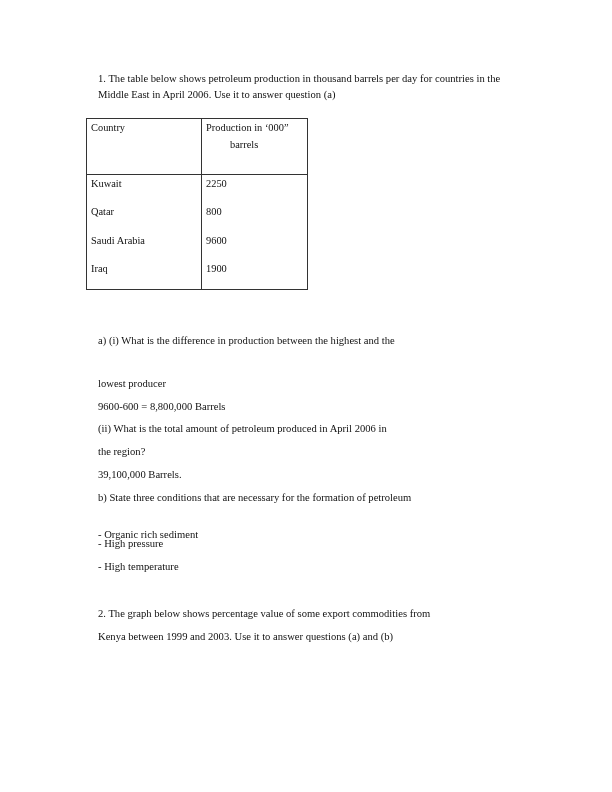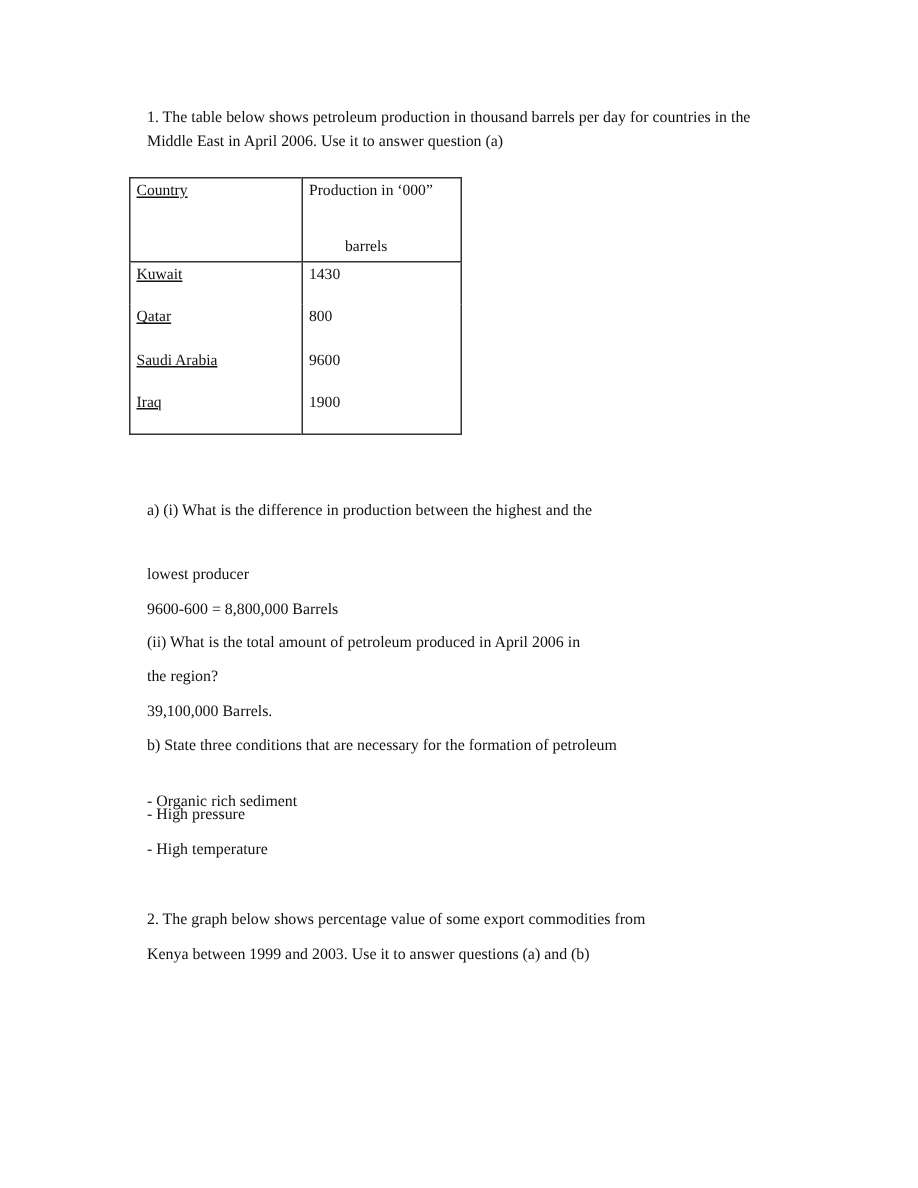--- a/index.html
+++ b/index.html
@@ -2,44 +2,44 @@
 <html><head>
 <meta charset="utf-8">
 <style>
   html, body { margin: 0; padding: 0; background: #ffffff; }
   body { width: 612px; height: 792px; position: relative; overflow: hidden;
          font-family: "Liberation Serif", serif; color: #111; font-size: 10.6px; }
   .line { position: absolute; left: 70px; white-space: nowrap; line-height: 13px; margin-left: 28px; }
   table.prod { position: absolute; left: 86px; top: 118px; width: 222px;
                border-collapse: collapse; border: 1.2px solid #333; }
   table.prod td { vertical-align: top; padding: 0 0 0 4px; font-size: 10.4px; line-height: 13px; }
-  table.prod td.c1 { width: 110px; border-right: 1.2px solid #333; text-decoration: underline; }
+  table.prod td.c1 { width: 110px; border-right: 1.2px solid #333; }
   table.prod tr.head td { height: 53px; border-bottom: 1.2px solid #333; padding-top: 2px; }
   table.prod tr.row td { height: 26.4px; padding-top: 2px; }
-  .hline2 { display: block; margin-top: 24px; padding-left: 24px; }
+  .hline2 { display: block; margin-top: 4px; padding-left: 24px; }
 </style>
 </head>
 <body>
 
 <div>
   <div class="line" style="top:72px">1. The table below shows petroleum production in thousand barrels per day for countries in the</div>
   <div class="line" style="top:88px">Middle East in April 2006. Use it to answer question (a)</div>
 
   <table class="prod">
     <tbody>
         <tr class="head">
       <td class="c1">Country</td>
       <td>
         <span>Production in ‘000”</span>
         <span class="hline2">barrels</span>
       </td>
     </tr>
     <tr class="row">
       <td class="c1">Kuwait</td>
-      <td>1430</td>
+      <td>2250</td>
     </tr>
     <tr class="row">
       <td class="c1">Qatar</td>
       <td>800</td>
     </tr>
     <tr class="row">
       <td class="c1">Saudi Arabia</td>
       <td>9600</td>
     </tr>
     <tr class="row">

